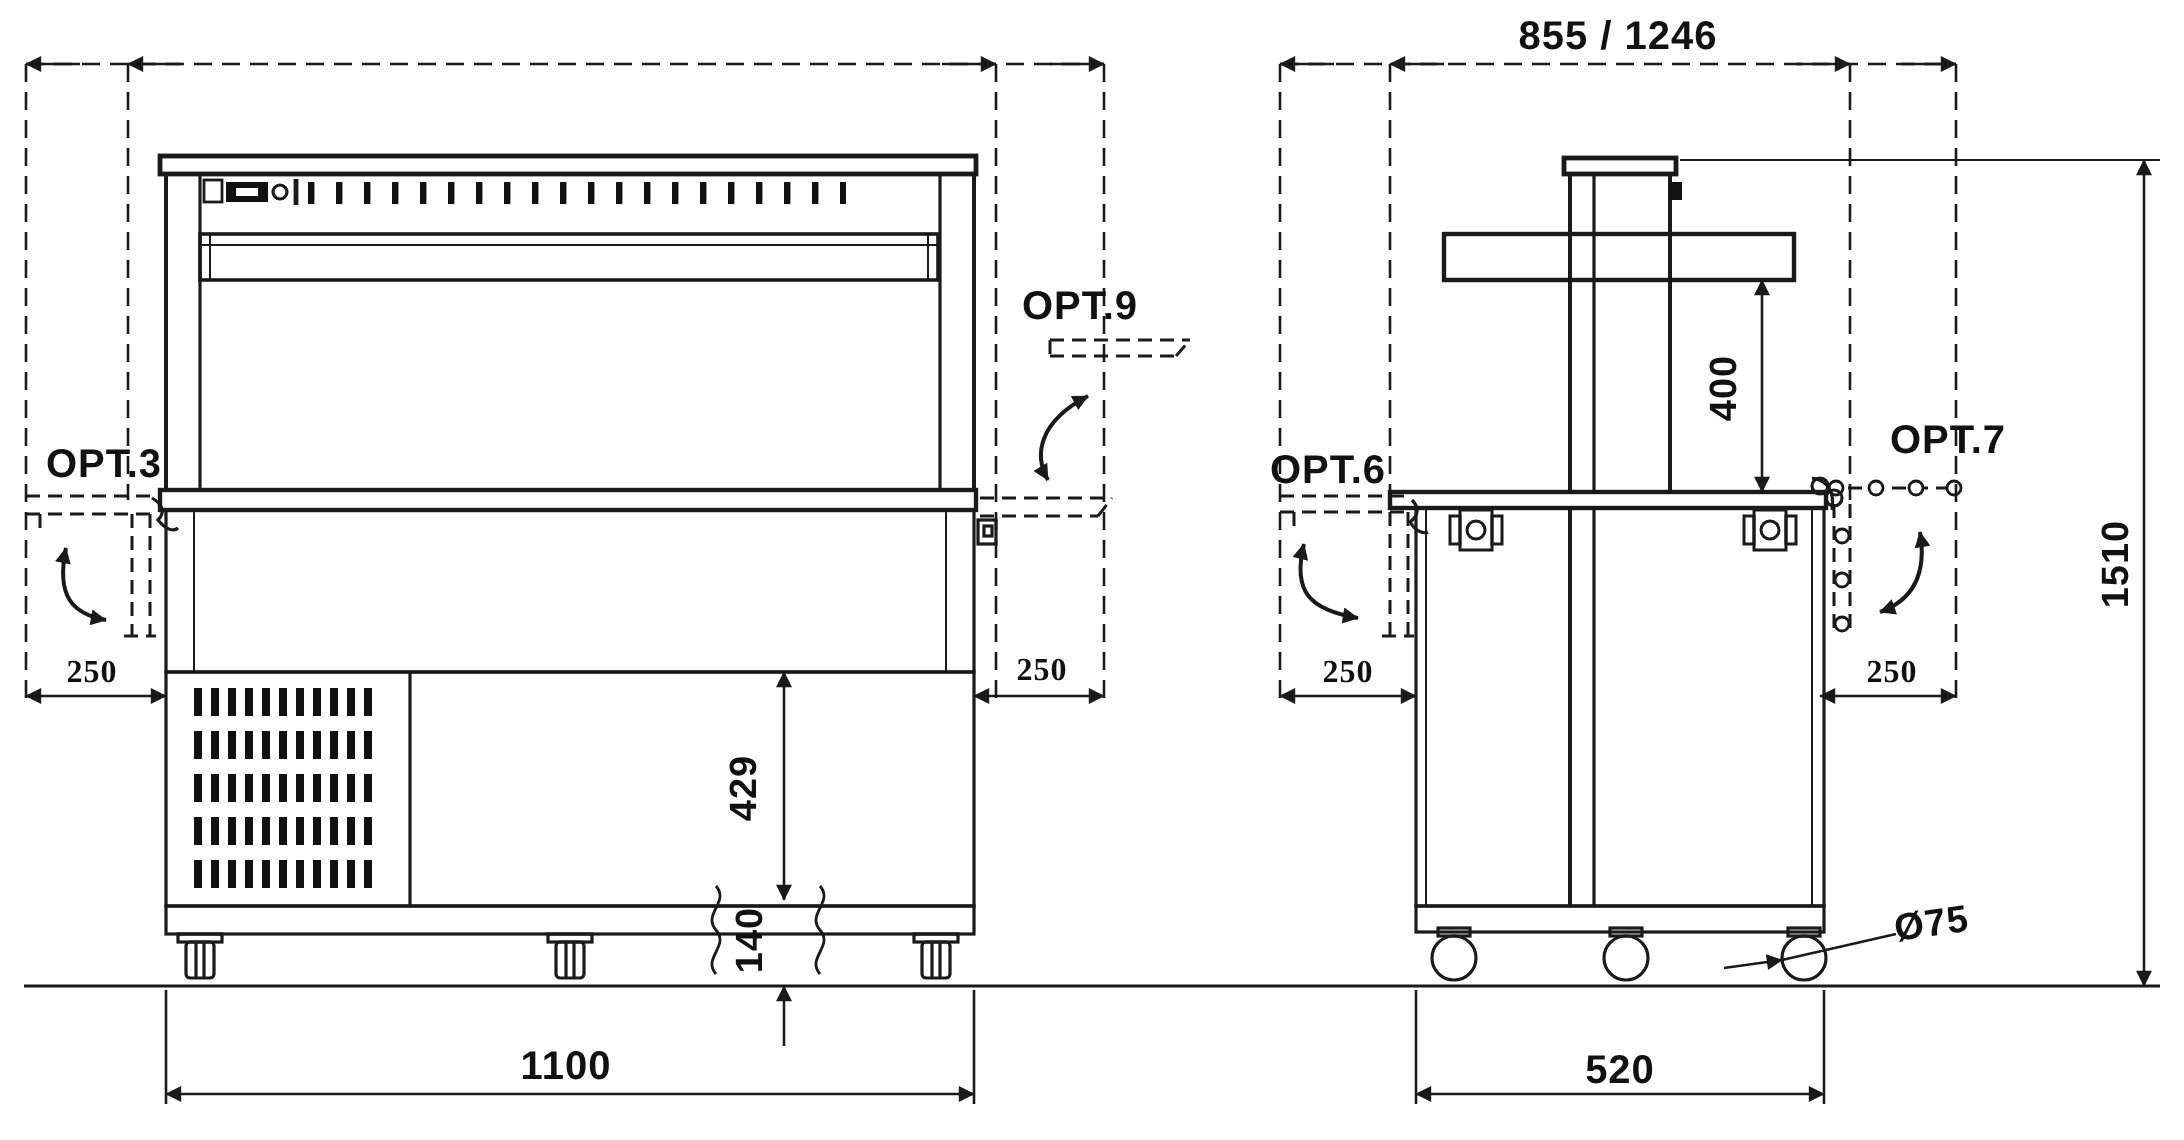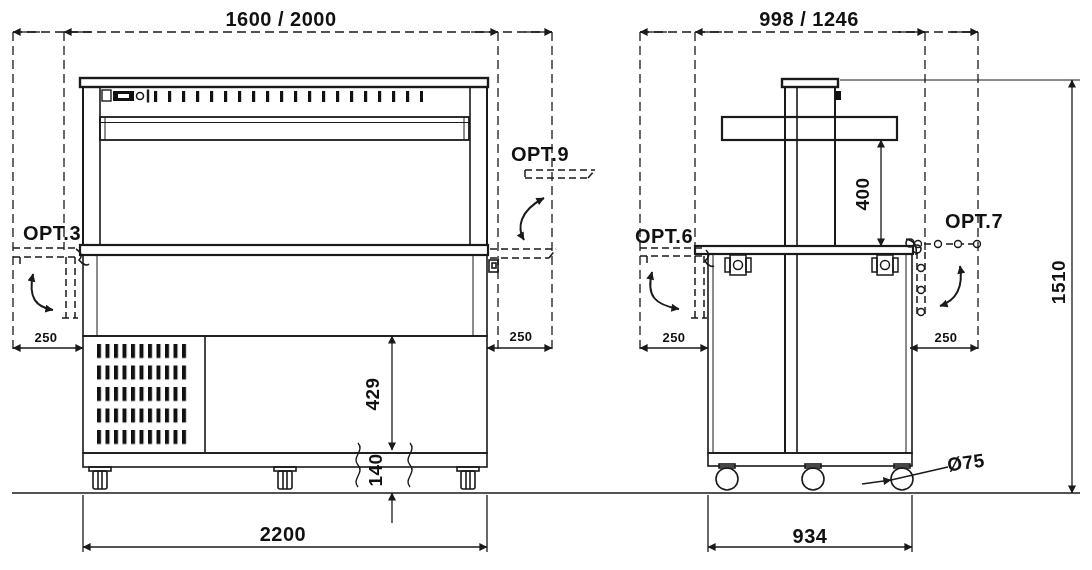--- a/index.html
+++ b/index.html
@@ -1,21 +1,21 @@
 <!DOCTYPE html>
 <html><head>
 <meta charset="utf-8">
 <style>
   html,body{margin:0;padding:0;background:#fff;}
   .canvas{position:relative;width:1092px;height:570px;background:#fff;overflow:hidden;
           font-family:"Liberation Sans",sans-serif;}
   .lbl{position:absolute;transform:translate(-50%,-50%);font-weight:700;color:#111;
        font-size:20px;white-space:nowrap;letter-spacing:0.5px;}
   .lbl.rot{transform:translate(-50%,-50%) rotate(-90deg);font-size:19px;}
-  .lbl.small{font-size:13px;}
+  .lbl.small{font-size:16px;font-family:Liberation Serif, serif;}
   .lbl.tilt{transform:translate(-50%,-50%) rotate(-8deg);font-size:19px;}
   svg{position:absolute;left:0;top:0;}
 </style>
 </head>
 <body>
 
 <div class="canvas">
 
 <svg width="1092" height="570" viewBox="0 0 1092 570">
   <defs>
@@ -224,35 +224,34 @@
     <line x1="881" y1="140" x2="881" y2="246" marker-start="url(#m)" marker-end="url(#m)"></line>
 
     <line x1="840" y1="80" x2="1080" y2="80" stroke-width="1"></line>
     <line x1="1072" y1="80" x2="1072" y2="493" marker-start="url(#m)" marker-end="url(#m)"></line>
 
     <line x1="862" y1="484" x2="891" y2="480" marker-end="url(#m)"></line>
     <line x1="891" y1="480" x2="948" y2="467"></line>
   </g>
 </svg>
 
-<div class="lbl" style="left:281px;top:19px">1600 / 2000</div>
-<div class="lbl" style="left:809px;top:19px">998 / 1246</div>
+<div class="lbl" style="left:809px;top:19px">855 / 1246</div>
 
 <div class="lbl" style="left:52px;top:233px">OPT.3</div>
 <div class="lbl" style="left:540px;top:154px">OPT.9</div>
 <div class="lbl" style="left:664px;top:236px">OPT.6</div>
 <div class="lbl" style="left:974px;top:221px">OPT.7</div>
 
 <div class="lbl small" style="left:46px;top:337px">250</div>
 <div class="lbl small" style="left:521px;top:336px">250</div>
 <div class="lbl small" style="left:674px;top:337px">250</div>
 <div class="lbl small" style="left:946px;top:337px">250</div>
 
-<div class="lbl" style="left:283px;top:534px">2200</div>
-<div class="lbl" style="left:810px;top:536px">934</div>
+<div class="lbl" style="left:283px;top:534px">1100</div>
+<div class="lbl" style="left:810px;top:536px">520</div>
 
 <div class="lbl rot" style="left:373px;top:394px">429</div>
 <div class="lbl rot" style="left:376px;top:470px">140</div>
 <div class="lbl rot" style="left:863px;top:194px">400</div>
 <div class="lbl rot" style="left:1059px;top:282px">1510</div>
 
 <div class="lbl tilt" style="left:966px;top:463px">Ø75</div>
 
 </div>
 

